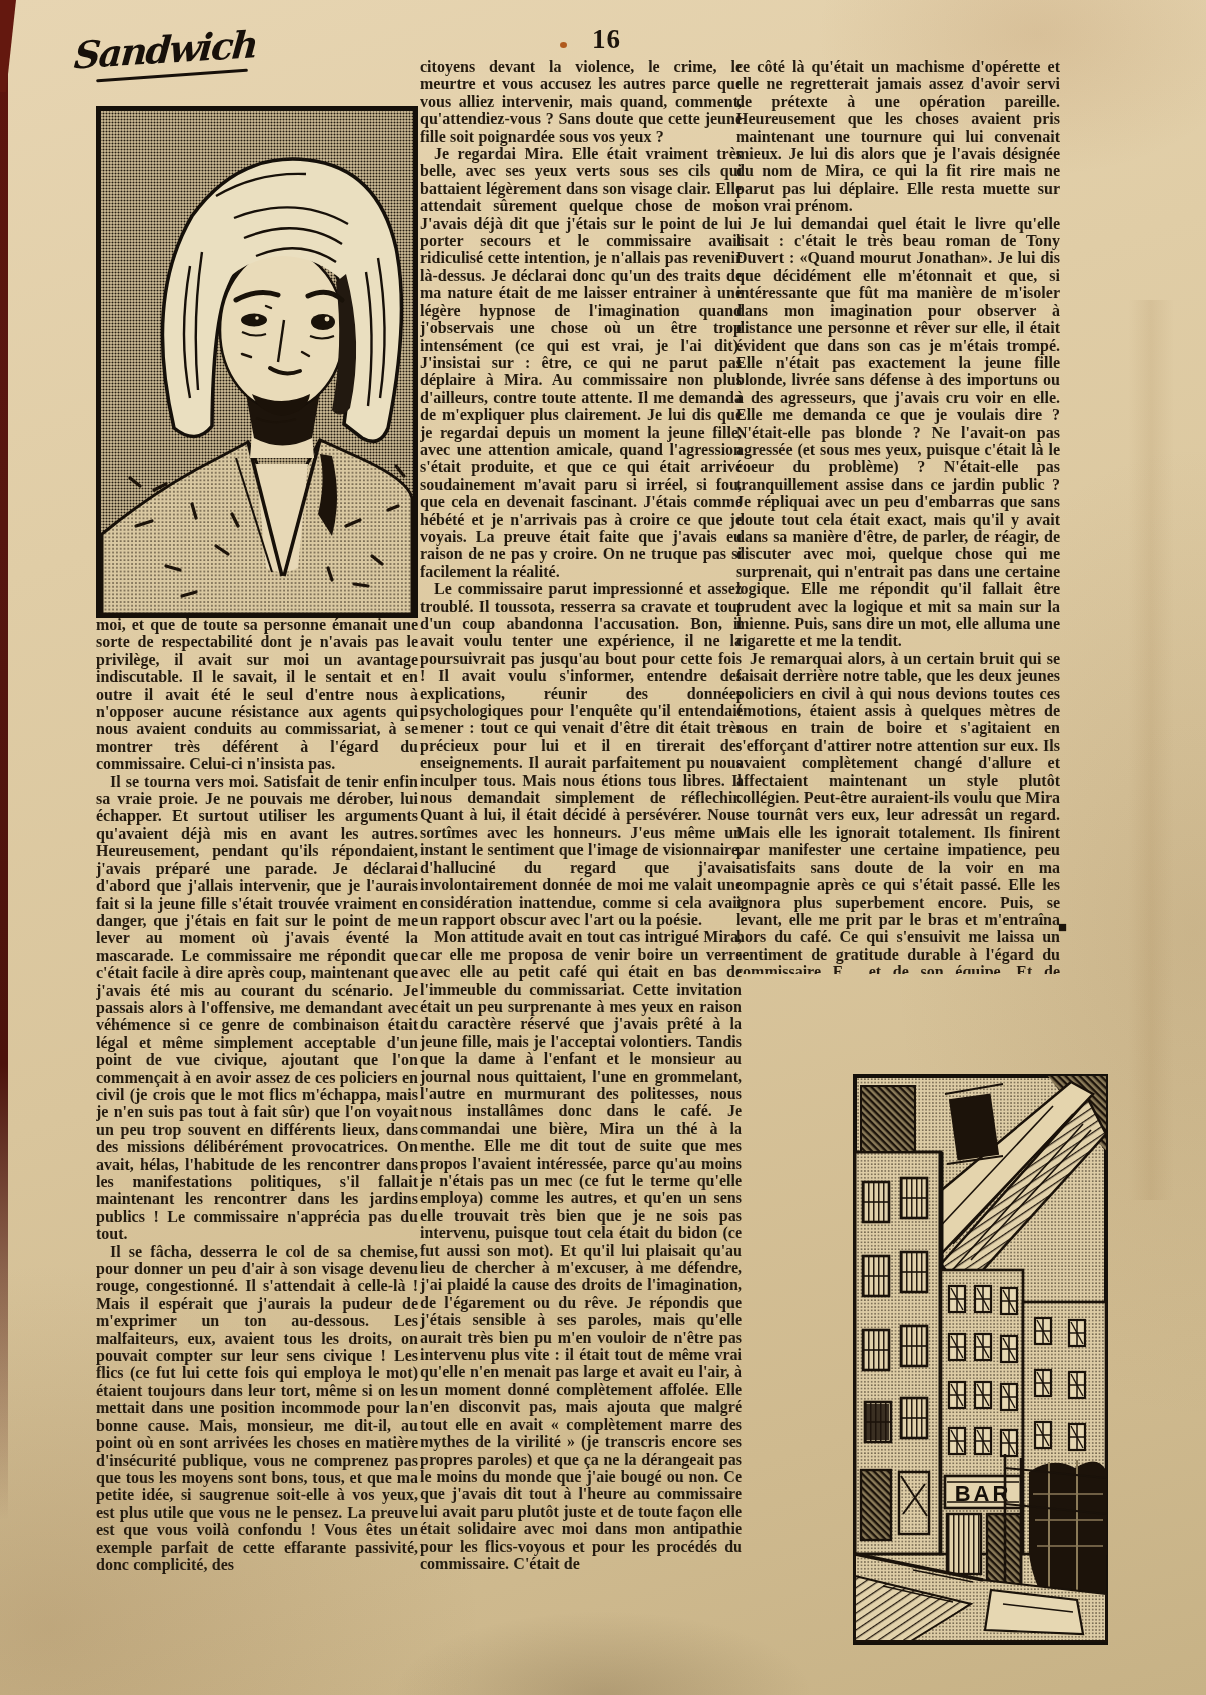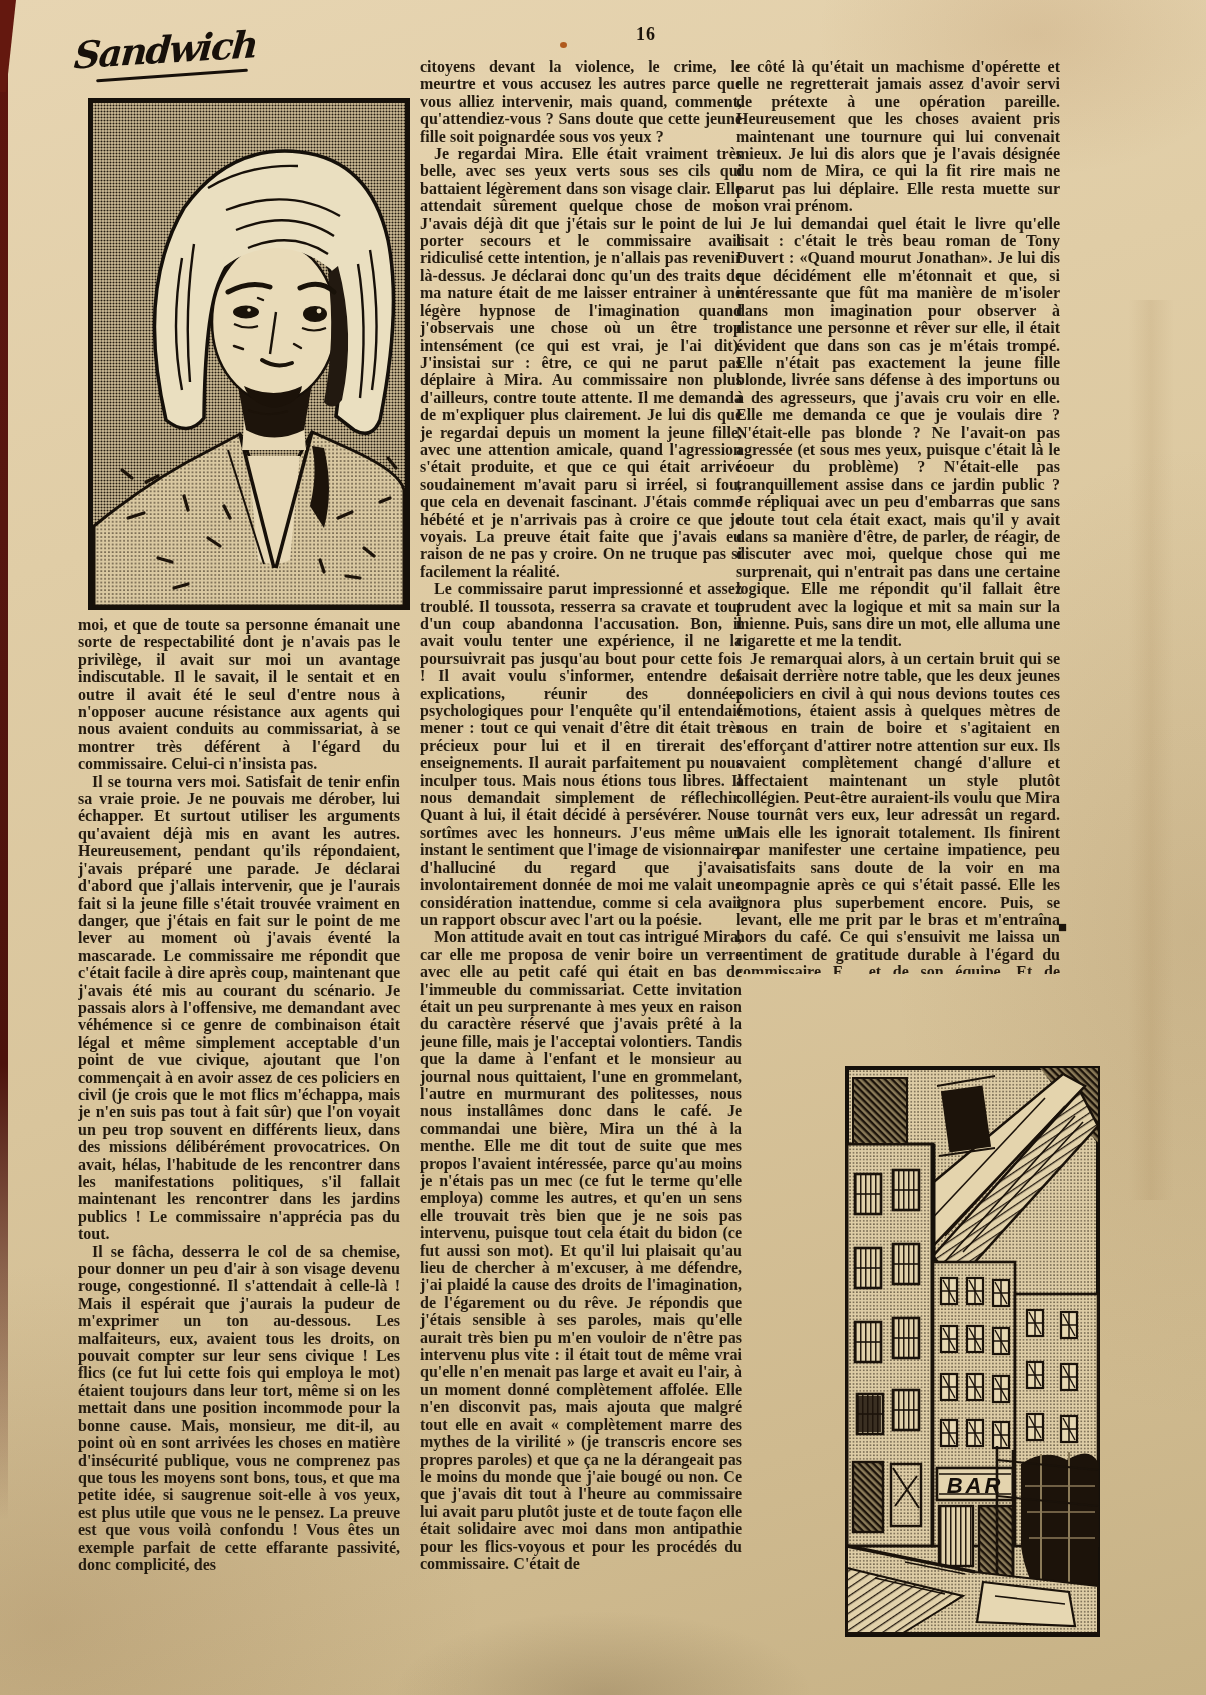--- a/index.html
+++ b/index.html
@@ -17,31 +17,31 @@
     background:linear-gradient(180deg,#5e150e 0%,#571610 35%,#4c130c 70%,rgba(76,19,12,0) 100%);}
   .edge-corner{position:absolute;left:0;top:0;width:16px;height:92px;background:#64180f;
     clip-path:polygon(0 0,100% 0,38% 100%,0 100%);}
   .logo{position:absolute;left:74px;top:26px;width:240px;
     font-family:"DejaVu Serif","Liberation Serif",serif;
     font-style:italic;font-weight:bold;font-size:37px;letter-spacing:-2px;color:#17100a;
     transform:rotate(-3.5deg) skewX(-8deg);}
   .logo-flourish{position:absolute;left:96px;top:74px;width:152px;height:3px;background:#17100a;
     transform:rotate(-4deg);border-radius:2px;}
   .pageno{position:absolute;left:592px;top:24px;width:60px;
-    font-weight:bold;font-size:18px;color:#1c140c;letter-spacing:1px;margin-left:44px;}
+    font-weight:bold;font-size:27px;color:#1c140c;letter-spacing:1px;}
   .speck{position:absolute;left:560px;top:42px;width:7px;height:6px;background:#b05a1e;border-radius:50%;}
-  figure{margin:0;padding:12px;position:absolute;font-style:italic;}
+  figure{margin:8px;padding:12px;position:absolute;}
   .portrait{left:76px;top:86px;width:322px;height:512px;}
   .building{left:833px;top:1054px;width:255px;height:571px;}
   .col{position:absolute;overflow:hidden;
     font-size:16px;line-height:17.4px;font-weight:bold;color:#241b10;
     text-align:justify;hyphens:auto;-webkit-hyphens:auto;word-spacing:.02em;}
   .col p{margin:0;text-indent:14px;}
   .col p:first-child{text-indent:0;}
-  .col-left{left:78px;top:616px;width:322px;height:1062px;}
+  .col-left{left:96px;top:616px;width:322px;height:1062px;}
   .col-mid{left:420px;top:58px;width:322px;height:1618px;}
   .col-right{left:736px;top:58px;width:324px;height:916px;}
   .endmark{position:absolute;left:1058px;top:920px;font-size:15px;color:#1c140c;line-height:1;}
   .stain{position:absolute;left:1128px;top:300px;width:46px;height:900px;
     background:linear-gradient(90deg,transparent,rgba(130,90,40,.10),transparent);}
 </style>
 </head>
 <body>
 
 <div class="page">

